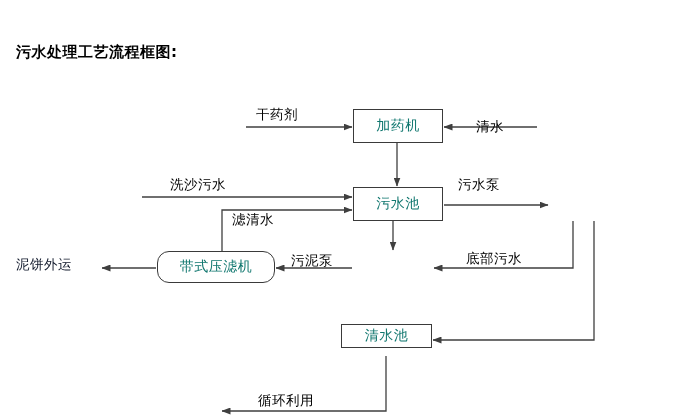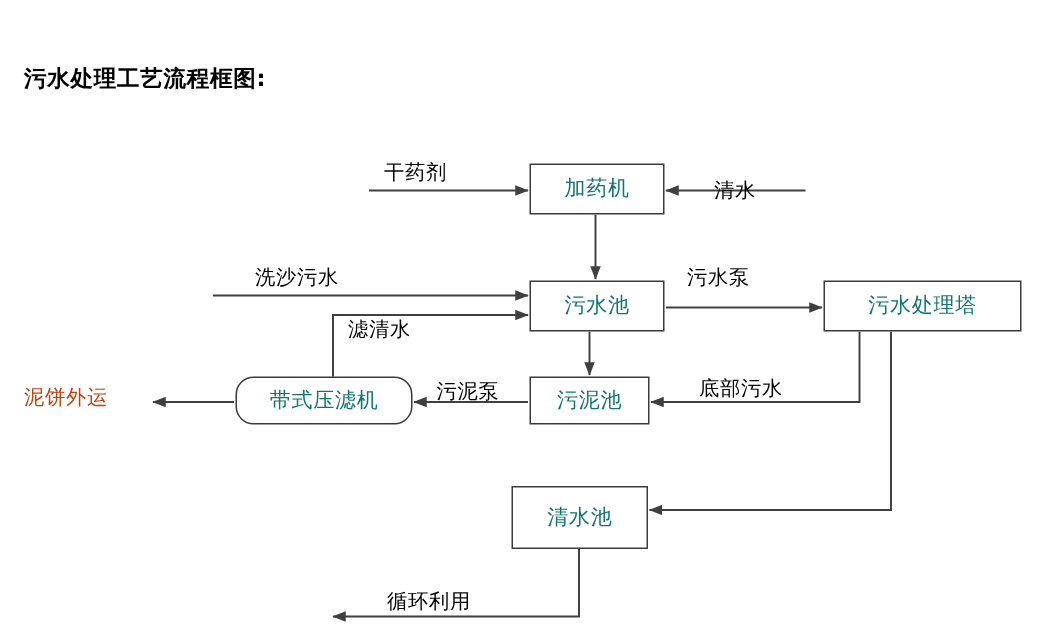--- a/index.html
+++ b/index.html
@@ -51,21 +51,21 @@
     font-size: 13.5px;
     color: #000000;
     white-space: nowrap;
     letter-spacing: 0.5px;
     z-index: 4;
     background: transparent;
   }
   .term-label {
     position: absolute;
     font-size: 13.5px;
-    color: #c2410c;
+    color: #0f172a;
     white-space: nowrap;
     letter-spacing: 0.5px;
     z-index: 4;
   }
   svg.wires {
     position: absolute;
     left: 0;
     top: 0;
     width: 700px;
     height: 420px;
@@ -118,33 +118,27 @@
   </svg>
 
   <div class="node" style="left:353px; top:85px; width:90px; height:34px;">
     <span>加药机</span>
   </div>
 
   <div class="node" style="left:353px; top:163px; width:90px; height:34px;">
     <span>污水池</span>
   </div>
 
-  <div class="node" style="left:549px; top:163px; width:132px; height:34px;">
-    <span>污水处理塔</span>
-  </div>
 
   <div class="node" style="left:157px; top:227px; width:118px; height:32px;border-radius:12px;">
     <span>带式压滤机</span>
   </div>
 
-  <div class="node" style="left:353px; top:227px; width:80px; height:32px;">
-    <span>污泥池</span>
-  </div>
 
-  <div class="node" style="left:341px; top:300px; width:91px; height:42px;">
+  <div class="node" style="left:341px; top:300px; width:91px; height:24px;">
     <span>清水池</span>
   </div>
 
   <div class="edge-label" style="left:256px; top:82px;">干药剂</div>
 
   <div class="edge-label" style="left:476px; top:94px;">清水</div>
 
   <div class="edge-label" style="left:170px; top:152px;">洗沙污水</div>
 
   <div class="edge-label" style="left:458px; top:152px;">污水泵</div>

